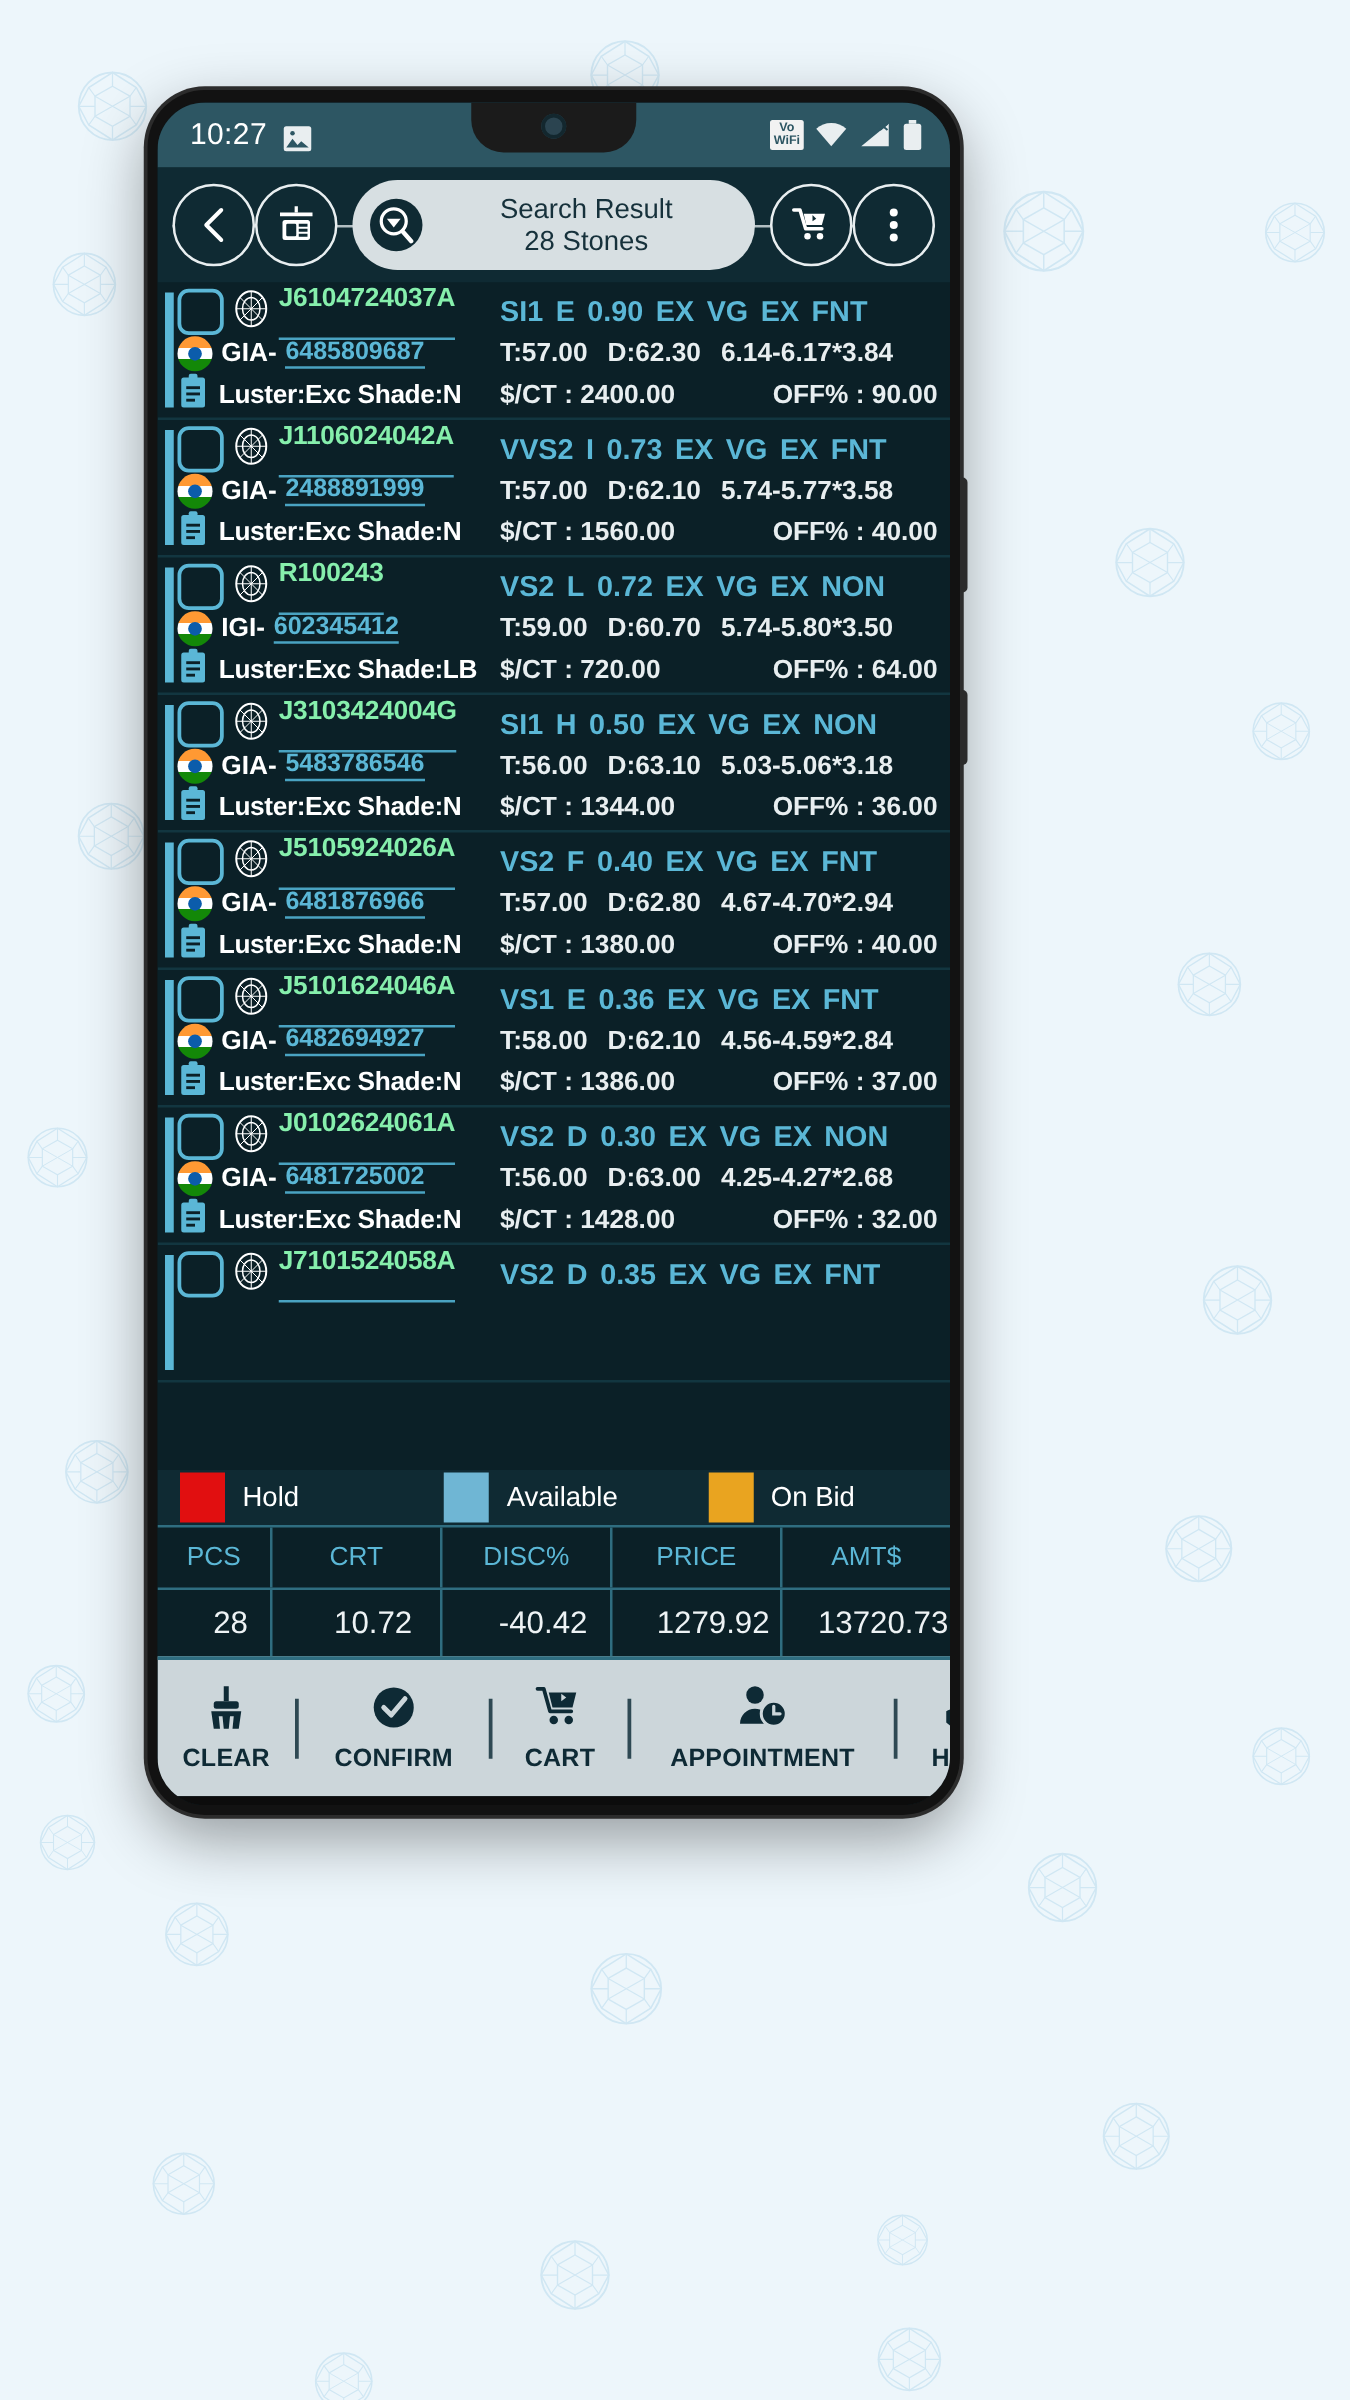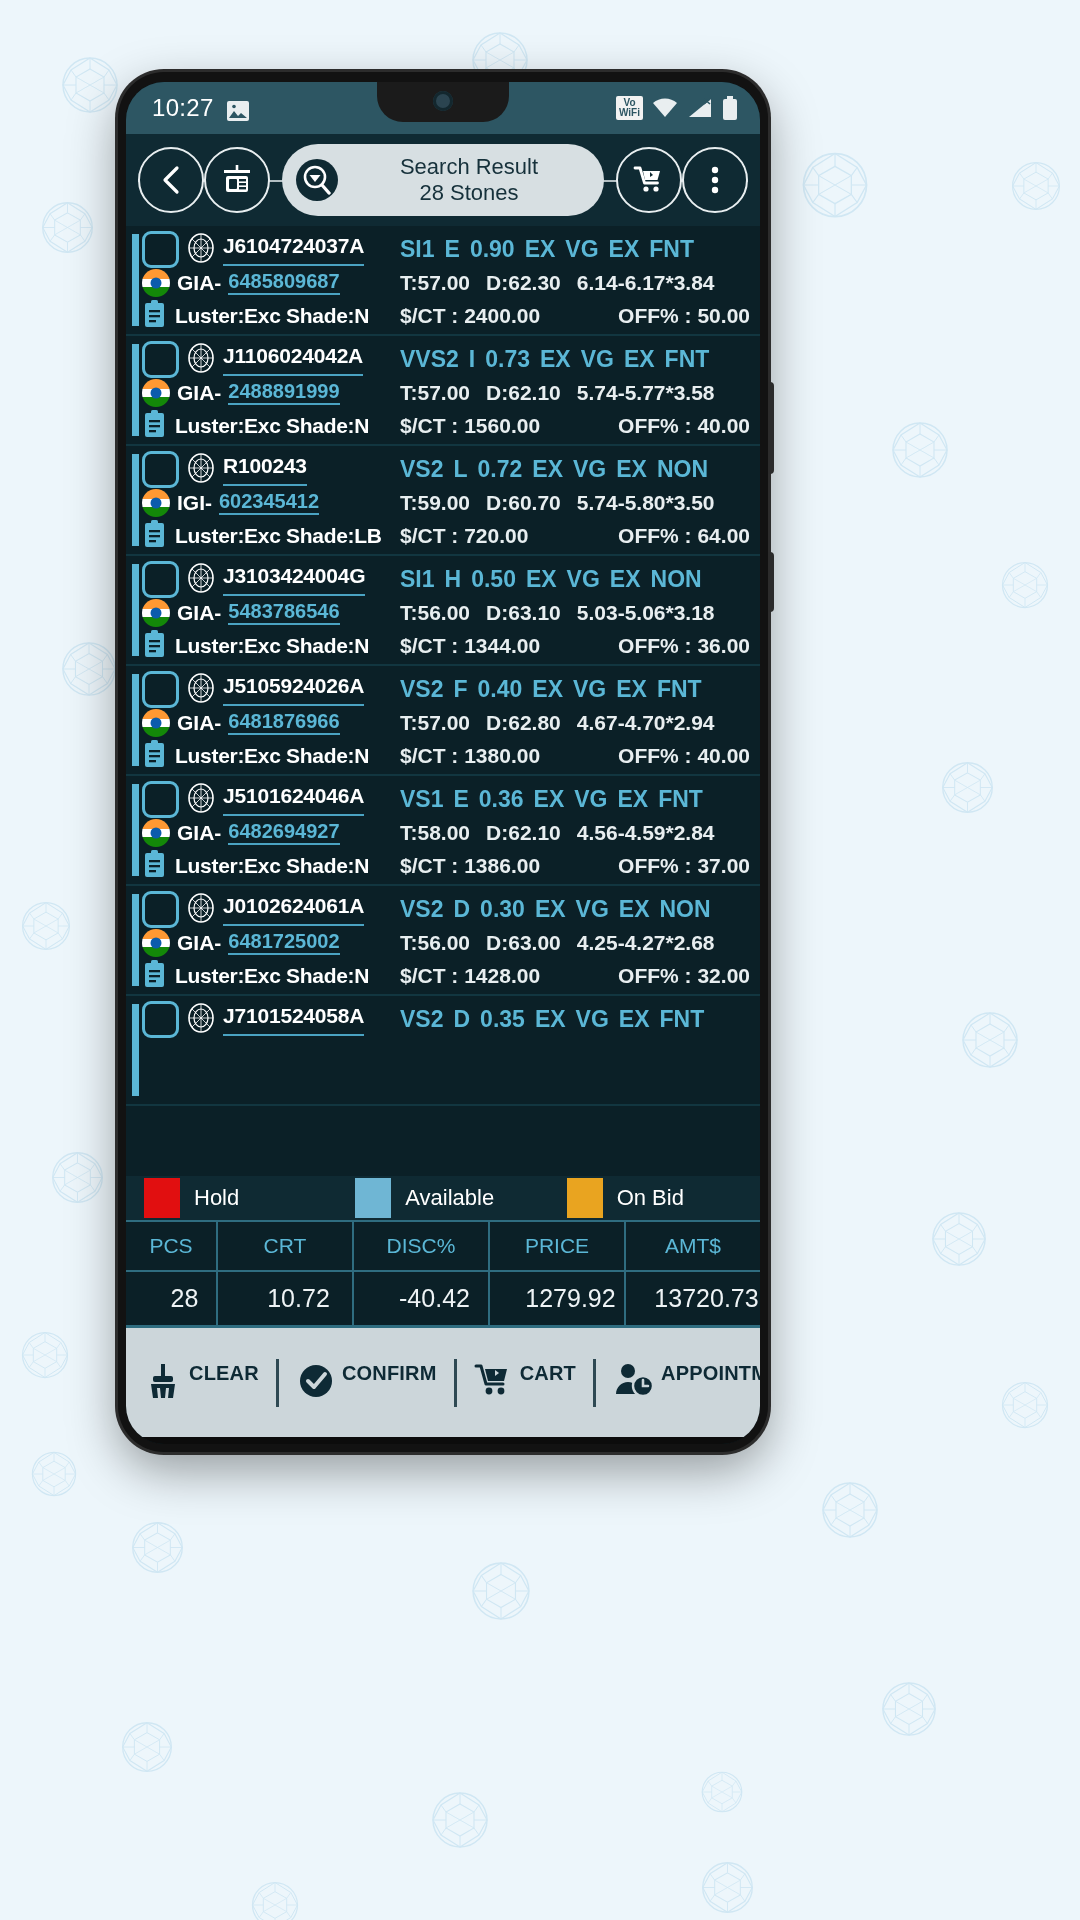--- a/index.html
+++ b/index.html
@@ -108,22 +108,22 @@
     background: #5bb7d6;
   }
   .leftcol { width: 250px; flex: 0 0 auto; }
   .rightcol { flex: 1 1 auto; }
   .lr { display: flex; align-items: center; height: 33px; gap: 7px; }
   .chk {
     width: 37px; height: 37px; border: 3px solid #5bb7d6; border-radius: 9px;
     flex: 0 0 auto;
   }
   .stoneid {
-    color: #ffffff; font-size: 21px; font-weight: bold;
-    border-bottom: 2px solid #4aa3c2; padding-bottom: 6px; letter-spacing: -.2px;
+    color: #86efac; font-size: 21px; font-weight: bold;
+    border-bottom: 2px solid #4aa3c2; padding-bottom: 19px; letter-spacing: -.2px;
   }
   .flag { width: 28px; height: 28px; border-radius: 50%; flex: 0 0 auto; position: relative;
           background: linear-gradient(#ff9933 0 34%, #ffffff 34% 66%, #138808 66% 100%); overflow: hidden; }
   .flag:after { content:""; position:absolute; left:50%; top:50%; transform:translate(-50%,-50%);
                 width:11px; height:11px; border-radius:50%; background:#0b5cab; }
   .lab { color: #ffffff; font-size: 21px; font-weight: bold; }
   .labnum { color: #5bb7d6; font-size: 20px; font-weight: bold; border-bottom: 2px solid #4aa3c2; }
   .luster { color: #ffffff; font-size: 21px; font-weight: bold; letter-spacing: -.3px; }
 
   .specs { display: flex; align-items: center; height: 33px; color: #5bb7d6;
@@ -154,22 +154,22 @@
   .srow.val .scell { color: #eef3f5; font-size: 25px; font-weight: normal; padding-left: 27px; }
   .srow.val { border-top: 2px solid #2f6d80; }
   .scell.narrow { flex: 0 0 92px; }
 
   
   #toolbar {
     height: 112px; background: #ccd6da; display: flex; align-items: center;
     border-top: 3px solid #2f6d80;
   }
   .tb-item {
-    display: flex; flex-direction: row; align-items: flex-start; justify-content: center;
-    gap: 6px; color: #0e2a35; padding: 0 17px;
+    display: flex; flex-direction: column; align-items: center; justify-content: center;
+    gap: 6px; color: #0e2a35; padding: 0 6px;
   }
   .tb-item .tlabel { font-size: 20px; font-weight: bold; letter-spacing: .2px; }
   .tb-sep { width: 3px; height: 48px; background: #12303b; opacity: .85; flex: 0 0 auto; }
 
   
   #navbar {
     height: 84px; background: #0c0c0c; display: flex; align-items: center;
     justify-content: space-around; padding: 0 70px;
   }
 </style>
@@ -537,21 +537,21 @@
             <span class="sp">EX</span>
             <span class="sp">FNT</span>
           </div>
           <div class="measline">
             <span>T:57.00</span>
             <span>D:62.30</span>
             <span>6.14-6.17*3.84</span>
           </div>
           <div class="priceline">
             <span>$/CT : 2400.00</span>
-            <span>OFF% : 50.00</span>
+            <span>OFF% : 90.00</span>
           </div>
         </div>
       </div>
 
       <div class="row">
         <div class="statusbarleft"></div>
         <div class="leftcol">
           <div class="lr">
             <span class="chk"></span>
             <span><svg width="30" height="32" viewBox="0 0 30 32">

